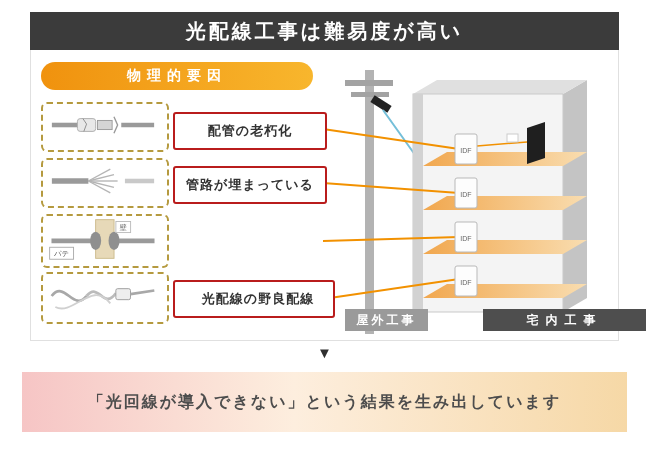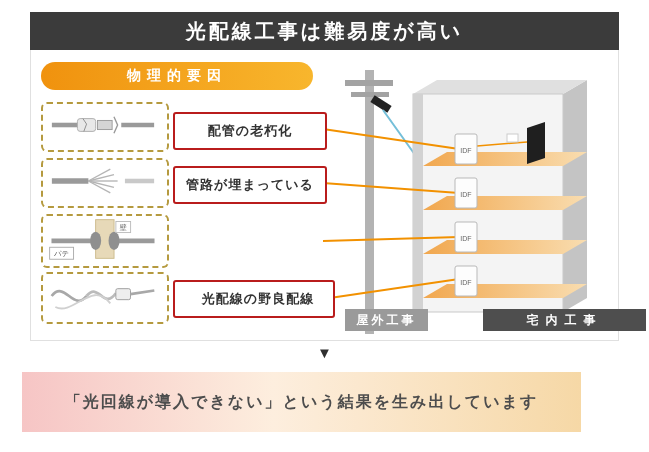--- a/index.html
+++ b/index.html
@@ -20,21 +20,21 @@
         display:flex;flex-direction:column;align-items:center;justify-content:center;
         font-size:13px;font-weight:bold;color:#333;line-height:1.4;letter-spacing:1px;}
   
   .work-bar{position:absolute;top:259px;height:22px;color:#fff;font-size:12px;font-weight:bold;
         display:flex;align-items:center;justify-content:center;}
   .work-outdoor{left:314px;width:83px;background:#9a9a9a;letter-spacing:3px;}
   .work-indoor{left:414px;width:163px;background:#4e4e4e;letter-spacing:7px;margin-left:38px;}
   
   .down-arrow{position:absolute;left:0;right:0;top:344px;text-align:center;font-size:15px;color:#2f2f2f;}
   
-  .banner{position:absolute;left:22px;top:372px;width:559px;height:60px;
+  .banner{position:absolute;left:22px;top:372px;width:605px;height:60px;
         background:linear-gradient(90deg,#f6c5c5 0%,#fdeede 45%,#f6d8a6 100%);
         display:flex;align-items:center;justify-content:center;
         font-size:16px;font-weight:bold;color:#4d4d4d;letter-spacing:2px;}
   svg text{font-family:"Liberation Sans",sans-serif;}
 </style>
 </head>
 <body>
 
 <div class="page">
 

